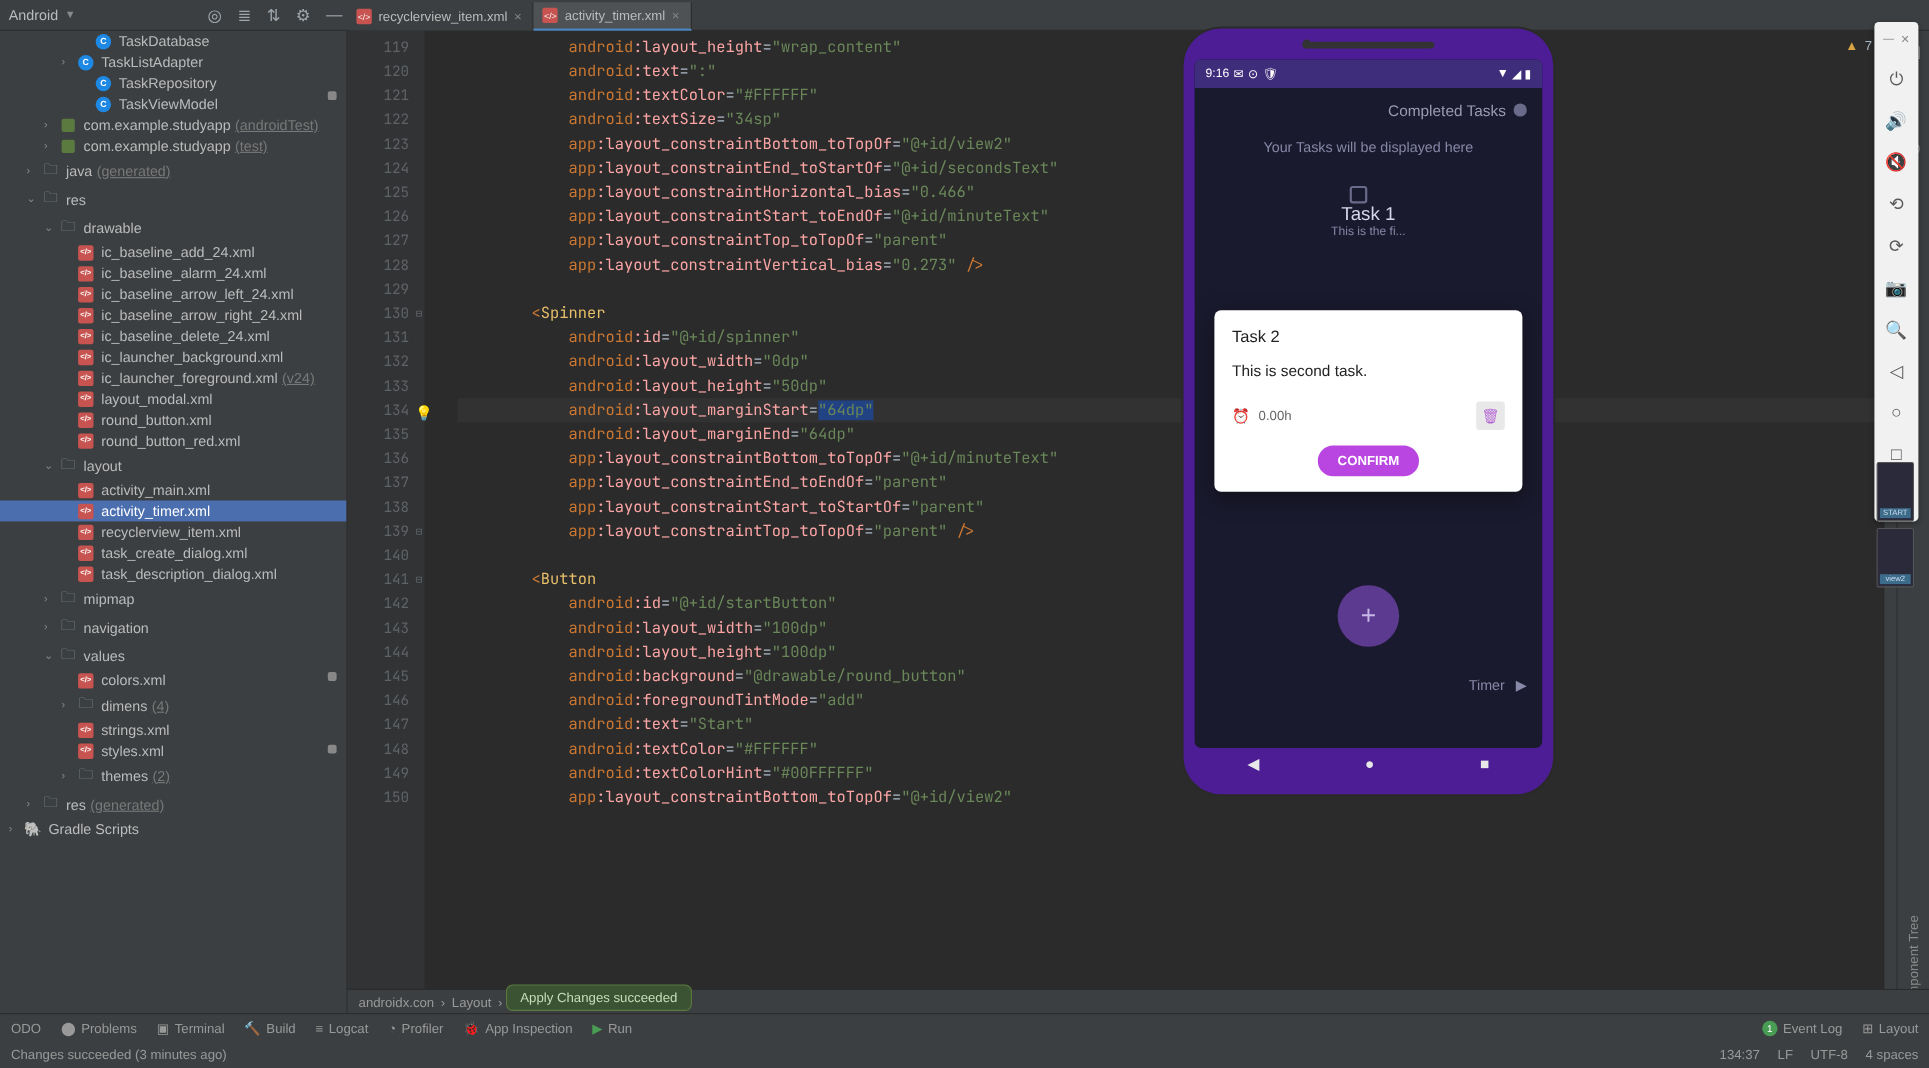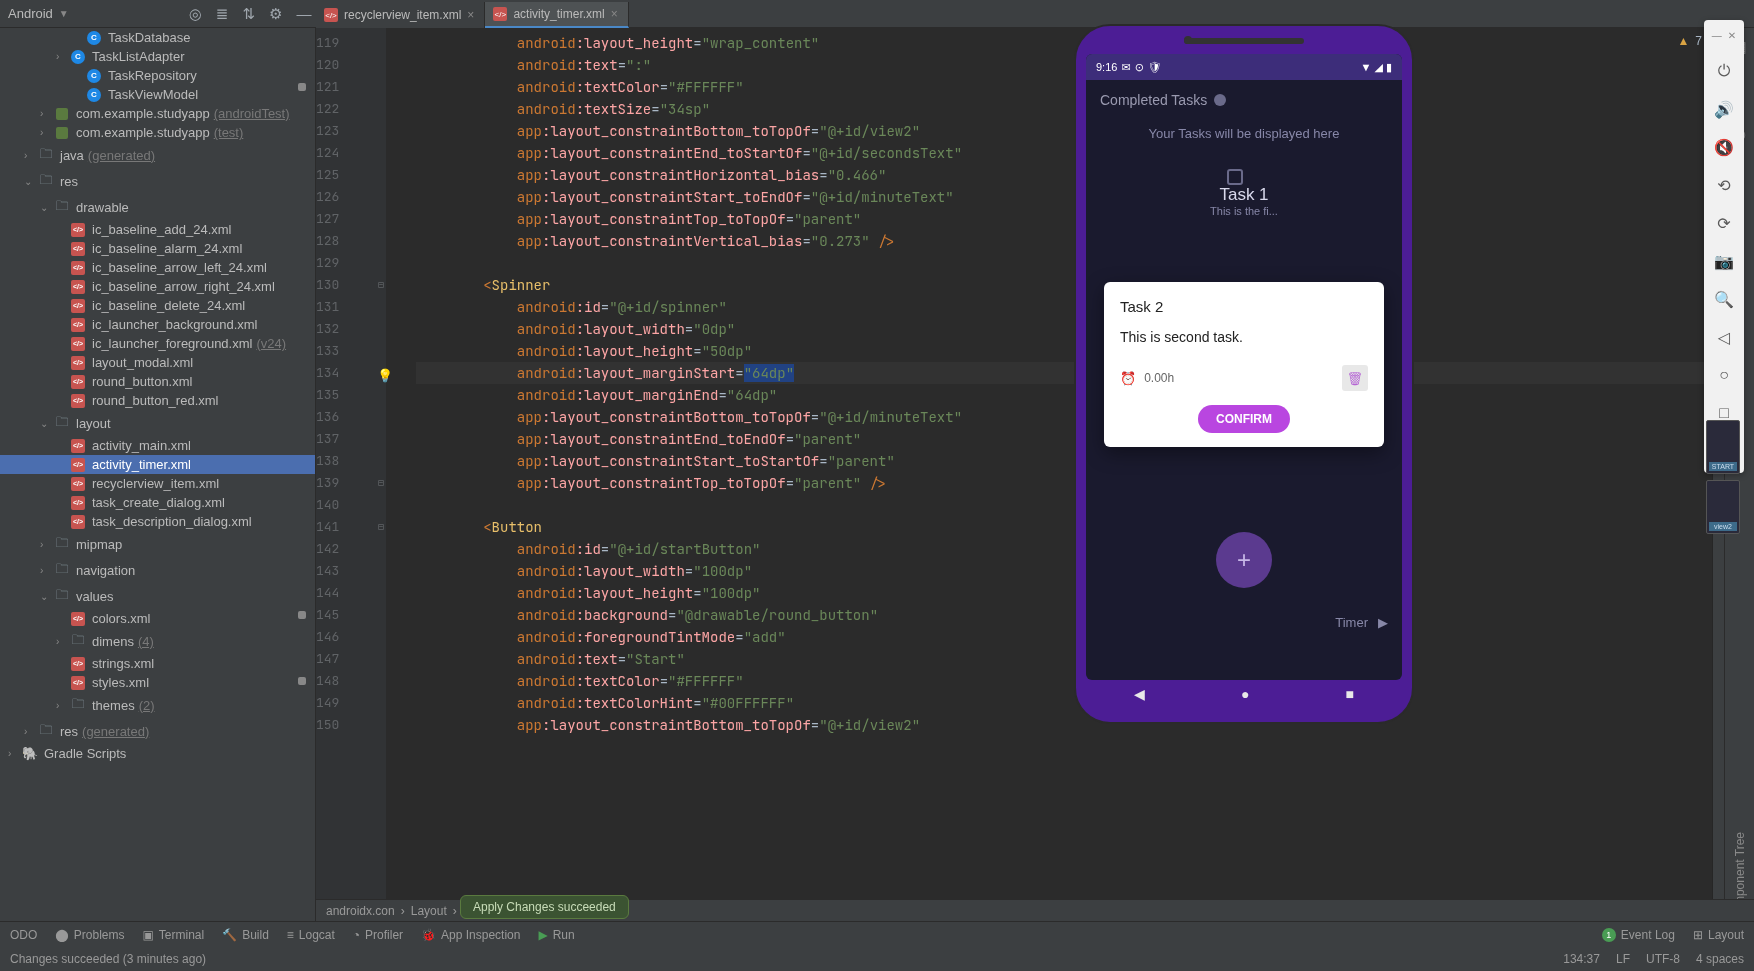--- a/index.html
+++ b/index.html
@@ -49,21 +49,21 @@
 .indent0 { padding-left: 8px;}
 .indent1 { padding-left: 24px;}
 .indent2 { padding-left: 40px;}
 .indent3 { padding-left: 56px;}
 .indent4 { padding-left: 72px;}
 .folder-icon { color:#87939a;}
 .pkg-icon { width:12px;height:12px;background:#5a7a3f;border-radius:2px;}
 .kt-icon { width:14px;height:14px;background:#1e88e5;border-radius:50%;display:inline-flex;align-items:center;justify-content:center;color:#fff;font-size:8px;font-weight:bold;}
 .xml-file-icon { width:14px;height:14px;background:#c75450;border-radius:2px;display:inline-flex;align-items:center;justify-content:center;color:#fff;font-size:7px;font-weight:bold;}
 .editor-wrap { flex:1; display:flex; background:#2b2b2b; position:relative;}
-.gutter { width:70px; background:#313335; color:#606366; padding:4px 14px 4px 0; font-family:"JetBrains Mono","Consolas",monospace; font-size:13px; line-height:22px;}
+.gutter { width:70px; background:#313335; color:#606366; text-align:right; padding:4px 14px 4px 0; font-family:"JetBrains Mono","Consolas",monospace; font-size:13px; line-height:22px;}
 .gutter .ln { height:22px; position:relative;}
 .gutter .bp { position:absolute; left:-18px; width:8px;height:8px;background:#888;border-radius:2px;top:7px;}
 .gutter .bulb { position:absolute; right:-22px; top:3px; color:#ffc66d;}
 .gutter .fold { position:absolute; right:-12px; font-size:10px; color:#606366;}
 .code { flex:1; font-family:"JetBrains Mono","Consolas",monospace; font-size:14px; line-height:22px; padding:4px 0 4px 30px; white-space:pre; color:#a9b7c6; overflow:hidden;}
 .c-ns { color:#cc7832;}
 .c-attr { color:#fca5a5;}
 .c-str { color:#6a8759;}
 .c-tag { color:#cc7832;}
 .c-el { color:#e8bf6a;}
@@ -78,21 +78,21 @@
 .right-tools .vlabel { writing-mode: vertical-rl; transform:rotate(180deg); font-size:12px; color:#8a8a8a; cursor:pointer;}
 .right-tools .ic { color:#8a8a8a; font-size:15px;}
 .emulator-panel { position:absolute; top:24px; right:320px; width:360px; height:720px;}
 .phone-frame { width:340px; height:700px; background:#4c1d95; border-radius:36px; padding:10px; position:relative; border:2px solid #2a2a2a;}
 .phone-notch { position:absolute; top:12px; left:50%; transform:translateX(-50%); width:120px; height:6px; background:#333; border-radius:4px;}
 .phone-cam { position:absolute; top:10px; left:50%; margin-left:-60px; width:8px;height:8px;border-radius:50%;background:#333;}
 .phone-screen { position:absolute; top:28px; left:10px; right:10px; bottom:42px; background:#1a1a2e; border-radius:6px; overflow:hidden;}
 .statusbar { height:26px; background:#3d2d7a; display:flex; align-items:center; justify-content:space-between; padding:0 10px; color:#fff; font-size:11px;}
 .statusbar .left-sb { display:flex; gap:4px; align-items:center;}
 .statusbar .right-sb { display:flex; gap:3px; align-items:center;}
-.app-header { height:40px; background:#1a1a2e; display:flex; align-items:center; padding:0 14px; color:#9a9ab0; font-size:14px; gap:7px;}
+.app-header { height:40px; background:#1a1a2e; display:flex; align-items:center; justify-content:flex-end; padding:0 14px; color:#9a9ab0; font-size:14px; gap:7px;}
 .app-sub { text-align:center; color:#8787a8; font-size:13px; padding:6px 0 14px;}
 .task-list { padding:0 6px;}
 .task-row { display:flex; align-items:center; padding:14px 10px; color:#d8d8eb;flex-direction:column;}
 .task-row .cb { width:16px;height:16px;border:2px solid #6a6a8a;border-radius:3px;margin-right:18px;}
 .task-row .tname { font-size:17px; font-weight:500; flex:1;}
 .task-row .tdesc { font-size:11px; color:#8787a8;}
 .dialog { position:absolute; left:18px; right:18px; top:228px; background:#fff; border-radius:6px; padding:16px 16px 14px; box-shadow:0 6px 20px rgba(0,0,0,0.4);}
 .dialog h3 { font-size:15px; color:#222; font-weight:400; margin-bottom:14px;}
 .dialog p { font-size:14px; color:#222; margin-bottom:20px;}
 .dialog .row { display:flex; align-items:center; gap:8px;}

